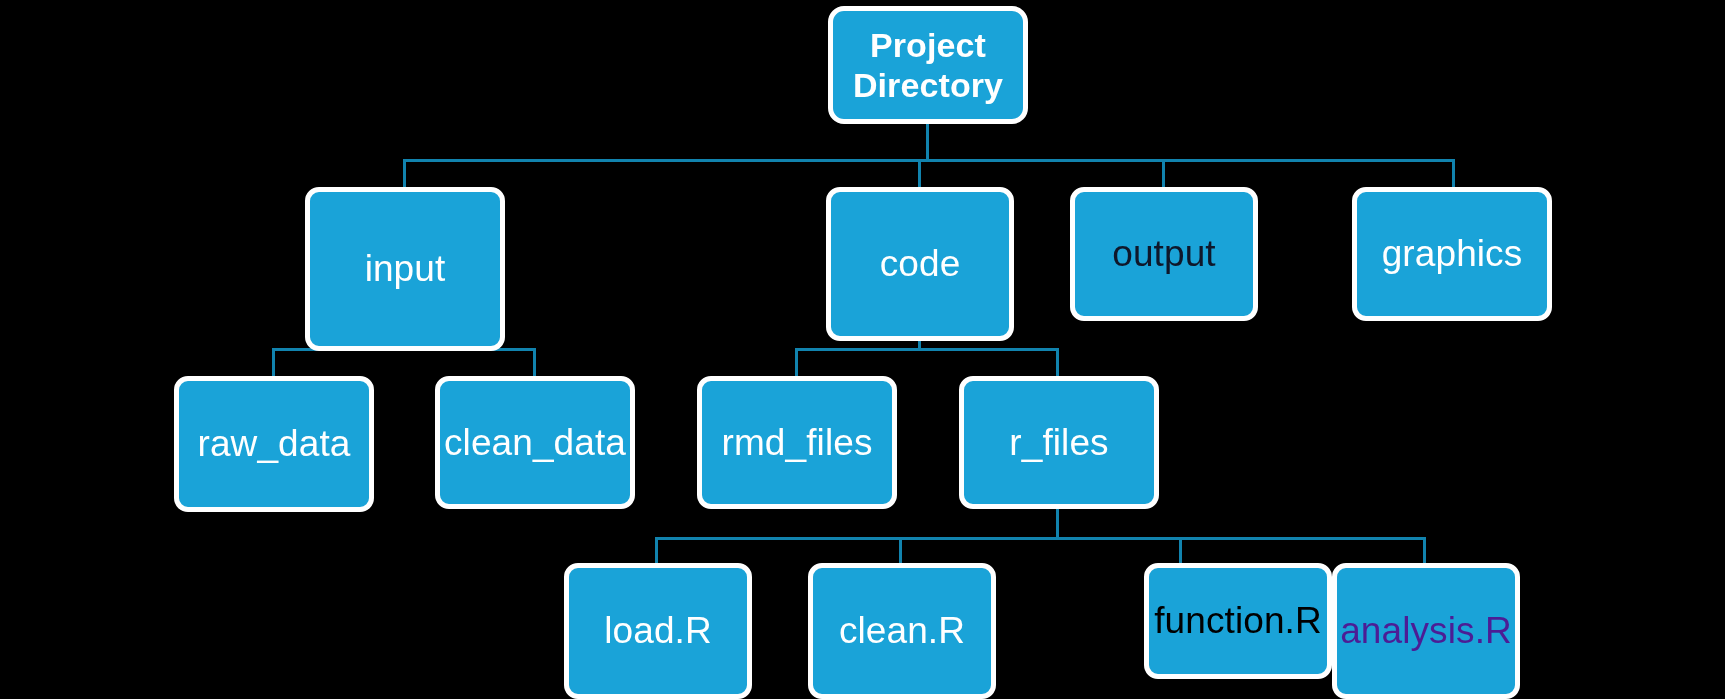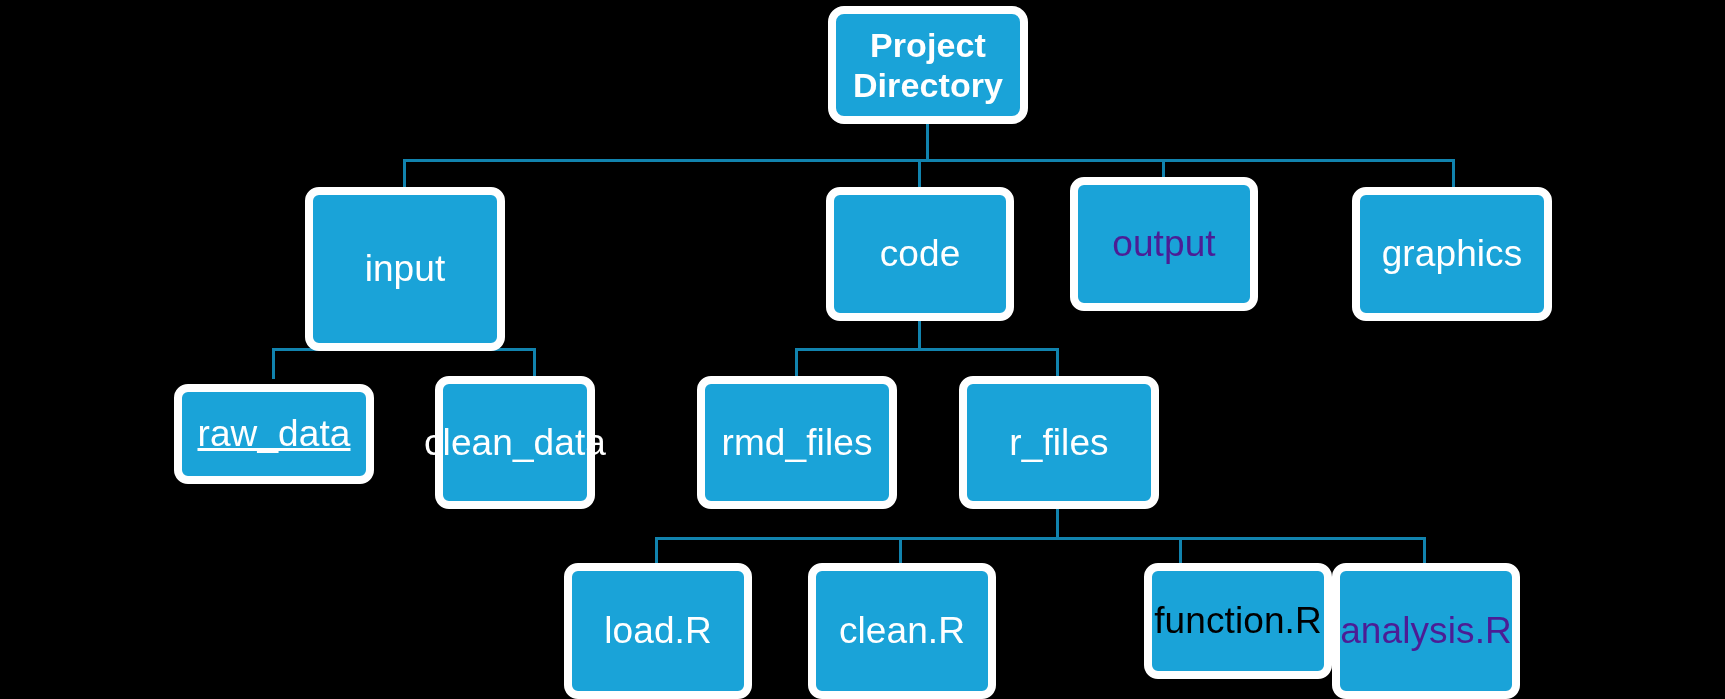--- a/index.html
+++ b/index.html
@@ -24,21 +24,21 @@
     background: #1183AE;
   }
   .conn.h { height: 3px; }
   .conn.v { width: 3px; }
 
   
   .node {
     position: absolute;
     box-sizing: border-box;
     background: #1AA3D8;
-    border: 8px solid #4c1d95;
+    border: 5px solid #4c1d95;
     border-radius: 14px;
     display: flex;
     align-items: center;
     justify-content: center;
     color: #FFFFFF;
     font-size: 37px;
     font-weight: 400;
     line-height: 1.18;
     text-align: center;
     letter-spacing: 0.1px;
@@ -78,25 +78,25 @@
       <div class="conn h" style="left: 655px; top: 537px; background: rgb(17, 131, 174); width: 771px;"></div>
       <div class="conn v" style="left: 655px; top: 537px; background: rgb(17, 131, 174); height: 29px;"></div>
       <div class="conn v" style="left: 899px; top: 537px; background: rgb(17, 131, 174); height: 29px;"></div>
       <div class="conn v" style="left: 1179px; top: 537px; background: rgb(17, 131, 174); height: 29px;"></div>
       <div class="conn v" style="left: 1423px; top: 537px; background: rgb(17, 131, 174); height: 29px;"></div>
     </div>
   <div id="nodes">
       <div class="node root" style="left: 828px; top: 6px; width: 200px; height: 118px; background: rgb(26, 163, 216); border-color: rgb(255, 255, 255); color: rgb(255, 255, 255); font-weight: bold;"><span class="label">Project
 Directory</span></div>
       <div class="node" style="left: 305px; top: 187px; width: 200px; height: 164px; background: rgb(26, 163, 216); border-color: rgb(255, 255, 255); color: rgb(255, 255, 255);"><span class="label">input</span></div>
-      <div class="node" style="left: 826px; top: 187px; width: 188px; height: 134px; background: rgb(26, 163, 216); border-color: rgb(255, 255, 255); color: rgb(255, 255, 255);"><span class="label">code</span></div>
-      <div class="node" style="left: 1070px; top: 177px; width: 188px; height: 134px; background: rgb(26, 163, 216); border-color: rgb(255, 255, 255); color: #4c1d95;"><span class="label">output</span></div>
+      <div class="node" style="left: 826px; top: 187px; width: 188px; height: 154px; background: rgb(26, 163, 216); border-color: rgb(255, 255, 255); color: rgb(255, 255, 255);"><span class="label">code</span></div>
+      <div class="node" style="left: 1070px; top: 187px; width: 188px; height: 134px; background: rgb(26, 163, 216); border-color: rgb(255, 255, 255); color: #0f172a;"><span class="label">output</span></div>
       <div class="node" style="left: 1352px; top: 187px; width: 200px; height: 134px; background: rgb(26, 163, 216); border-color: rgb(255, 255, 255); color: rgb(255, 255, 255);"><span class="label">graphics</span></div>
-      <div class="node" style="left: 174px; top: 384px; width: 200px; height: 100px; background: rgb(26, 163, 216); border-color: rgb(255, 255, 255); color: rgb(255, 255, 255); text-decoration: underline;"><span class="label">raw_data</span></div>
-      <div class="node" style="left: 435px; top: 376px; width: 160px; height: 133px; background: rgb(26, 163, 216); border-color: rgb(255, 255, 255); color: rgb(255, 255, 255);"><span class="label">clean_data</span></div>
+      <div class="node" style="left: 174px; top: 376px; width: 200px; height: 136px; background: rgb(26, 163, 216); border-color: rgb(255, 255, 255); color: rgb(255, 255, 255);"><span class="label">raw_data</span></div>
+      <div class="node" style="left: 435px; top: 376px; width: 200px; height: 133px; background: rgb(26, 163, 216); border-color: rgb(255, 255, 255); color: rgb(255, 255, 255);"><span class="label">clean_data</span></div>
       <div class="node" style="left: 697px; top: 376px; width: 200px; height: 133px; background: rgb(26, 163, 216); border-color: rgb(255, 255, 255); color: rgb(255, 255, 255);"><span class="label">rmd_files</span></div>
       <div class="node" style="left: 959px; top: 376px; width: 200px; height: 133px; background: rgb(26, 163, 216); border-color: rgb(255, 255, 255); color: rgb(255, 255, 255); text-align: center;"><span class="label">r_files</span></div>
       <div class="node" style="left: 564px; top: 563px; width: 188px; height: 136px; background: rgb(26, 163, 216); border-color: rgb(255, 255, 255); color: rgb(255, 255, 255);"><span class="label">load.R</span></div>
       <div class="node" style="left: 808px; top: 563px; width: 188px; height: 136px; background: rgb(26, 163, 216); border-color: rgb(255, 255, 255); color: rgb(255, 255, 255);"><span class="label">clean.R</span></div>
       <div class="node" style="left: 1144px; top: 563px; width: 188px; height: 116px; background: rgb(26, 163, 216); border-color: rgb(255, 255, 255); color: #000000;"><span class="label">function.R</span></div>
       <div class="node" style="left: 1332px; top: 563px; width: 188px; height: 136px; background: rgb(26, 163, 216); border-color: rgb(255, 255, 255); color: #4c1d95;"><span class="label">analysis.R</span></div>
     </div>
 </div>
 
 </body></html>

